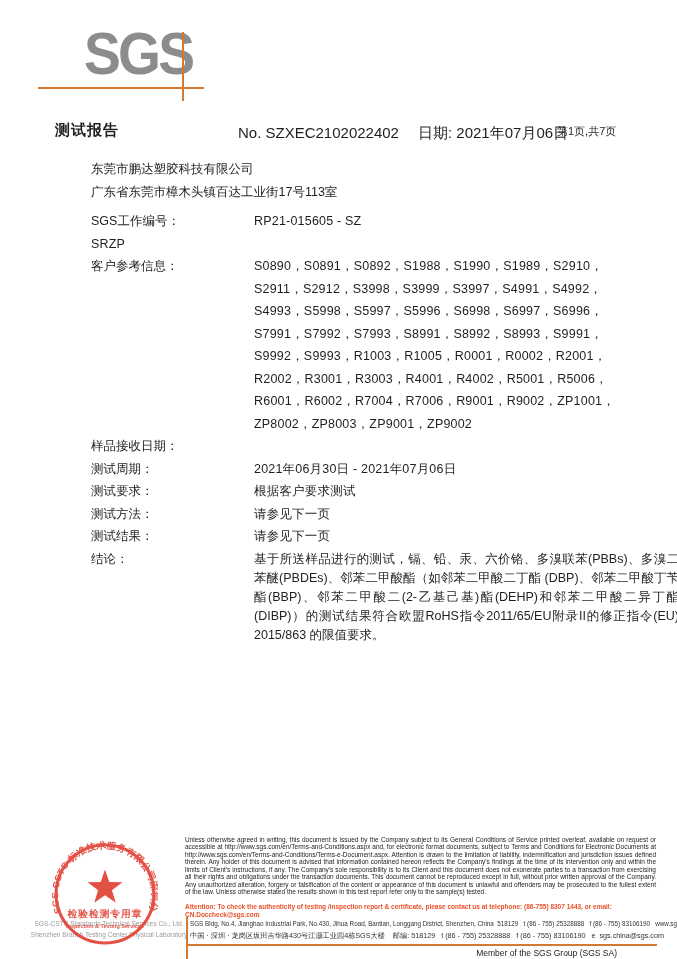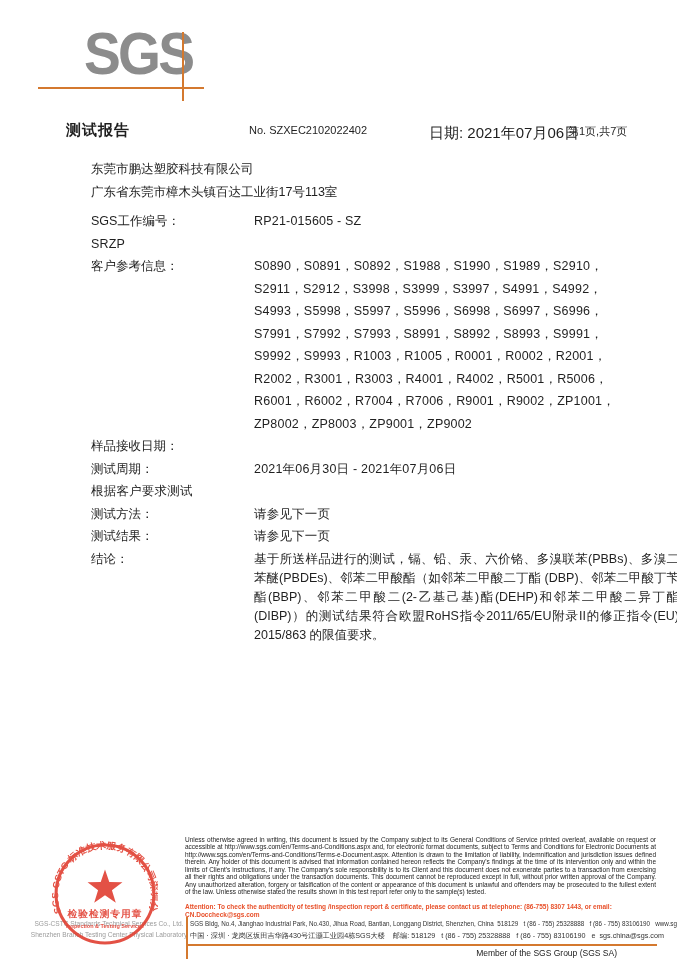--- a/index.html
+++ b/index.html
@@ -12,23 +12,23 @@
   .logo-text {
     position:absolute; top:24px; left:84px;
     font-size:60px; font-weight:bold; color:#8c8c8c;
     letter-spacing:-3px; transform:scaleX(.92); transform-origin:left top;
     line-height:1;
   }
   .logo-hline { position:absolute; top:87px; left:38px; width:166px; height:2px; background:#d4792f; }
   .logo-vline { position:absolute; top:32px; left:182px; width:2px; height:69px; background:#d4792f; }
 
   
-  .title-row { position:absolute; top:121px; left:11px; width:665px; height:20px; }
+  .title-row { position:absolute; top:121px; left:0; width:665px; height:20px; }
   .title-row .report-title { position:absolute; left:55px; top:0; font-size:15px; font-weight:bold; letter-spacing:1px; }
-  .title-row .report-no   { position:absolute; left:238px; top:3px; font-size:11px;text-align:center; }
+  .title-row .report-no   { position:absolute; left:238px; top:3px; font-size:15px;text-align:center; }
   .title-row .report-date { position:absolute; left:418px; top:3px; font-size:15px; }
   .title-row .report-page { position:absolute; left:557px; top:3px; font-size:11px; }
 
   
   .doc-body { position:absolute; top:158px; left:55px; width:588px; font-size:12.5px;margin-left:36px; }
   .applicant-name, .applicant-address { line-height:23px; }
   .statement { margin-top:42px; line-height:20px; }
   .fields { margin-top:6px; }
   .row { display:flex; min-height:22.5px; line-height:22.5px; }
   .row .lbl { width:163px; flex-shrink:0; }
@@ -134,20 +134,21 @@
         <div class="row">
           <span class="lbl">样品接收日期：</span>
         </div>
 
         <div class="row">
           <span class="lbl">测试周期：</span>
           <span class="val">2021年06月30日 - 2021年07月06日</span>
         </div>
 
         <div class="row">
+          <span class="lbl">测试要求：</span>
           <span class="val">根据客户要求测试</span>
         </div>
 
         <div class="row">
           <span class="lbl">测试方法：</span>
           <span class="val">请参见下一页</span>
         </div>
 
         <div class="row">
           <span class="lbl">测试结果：</span>

